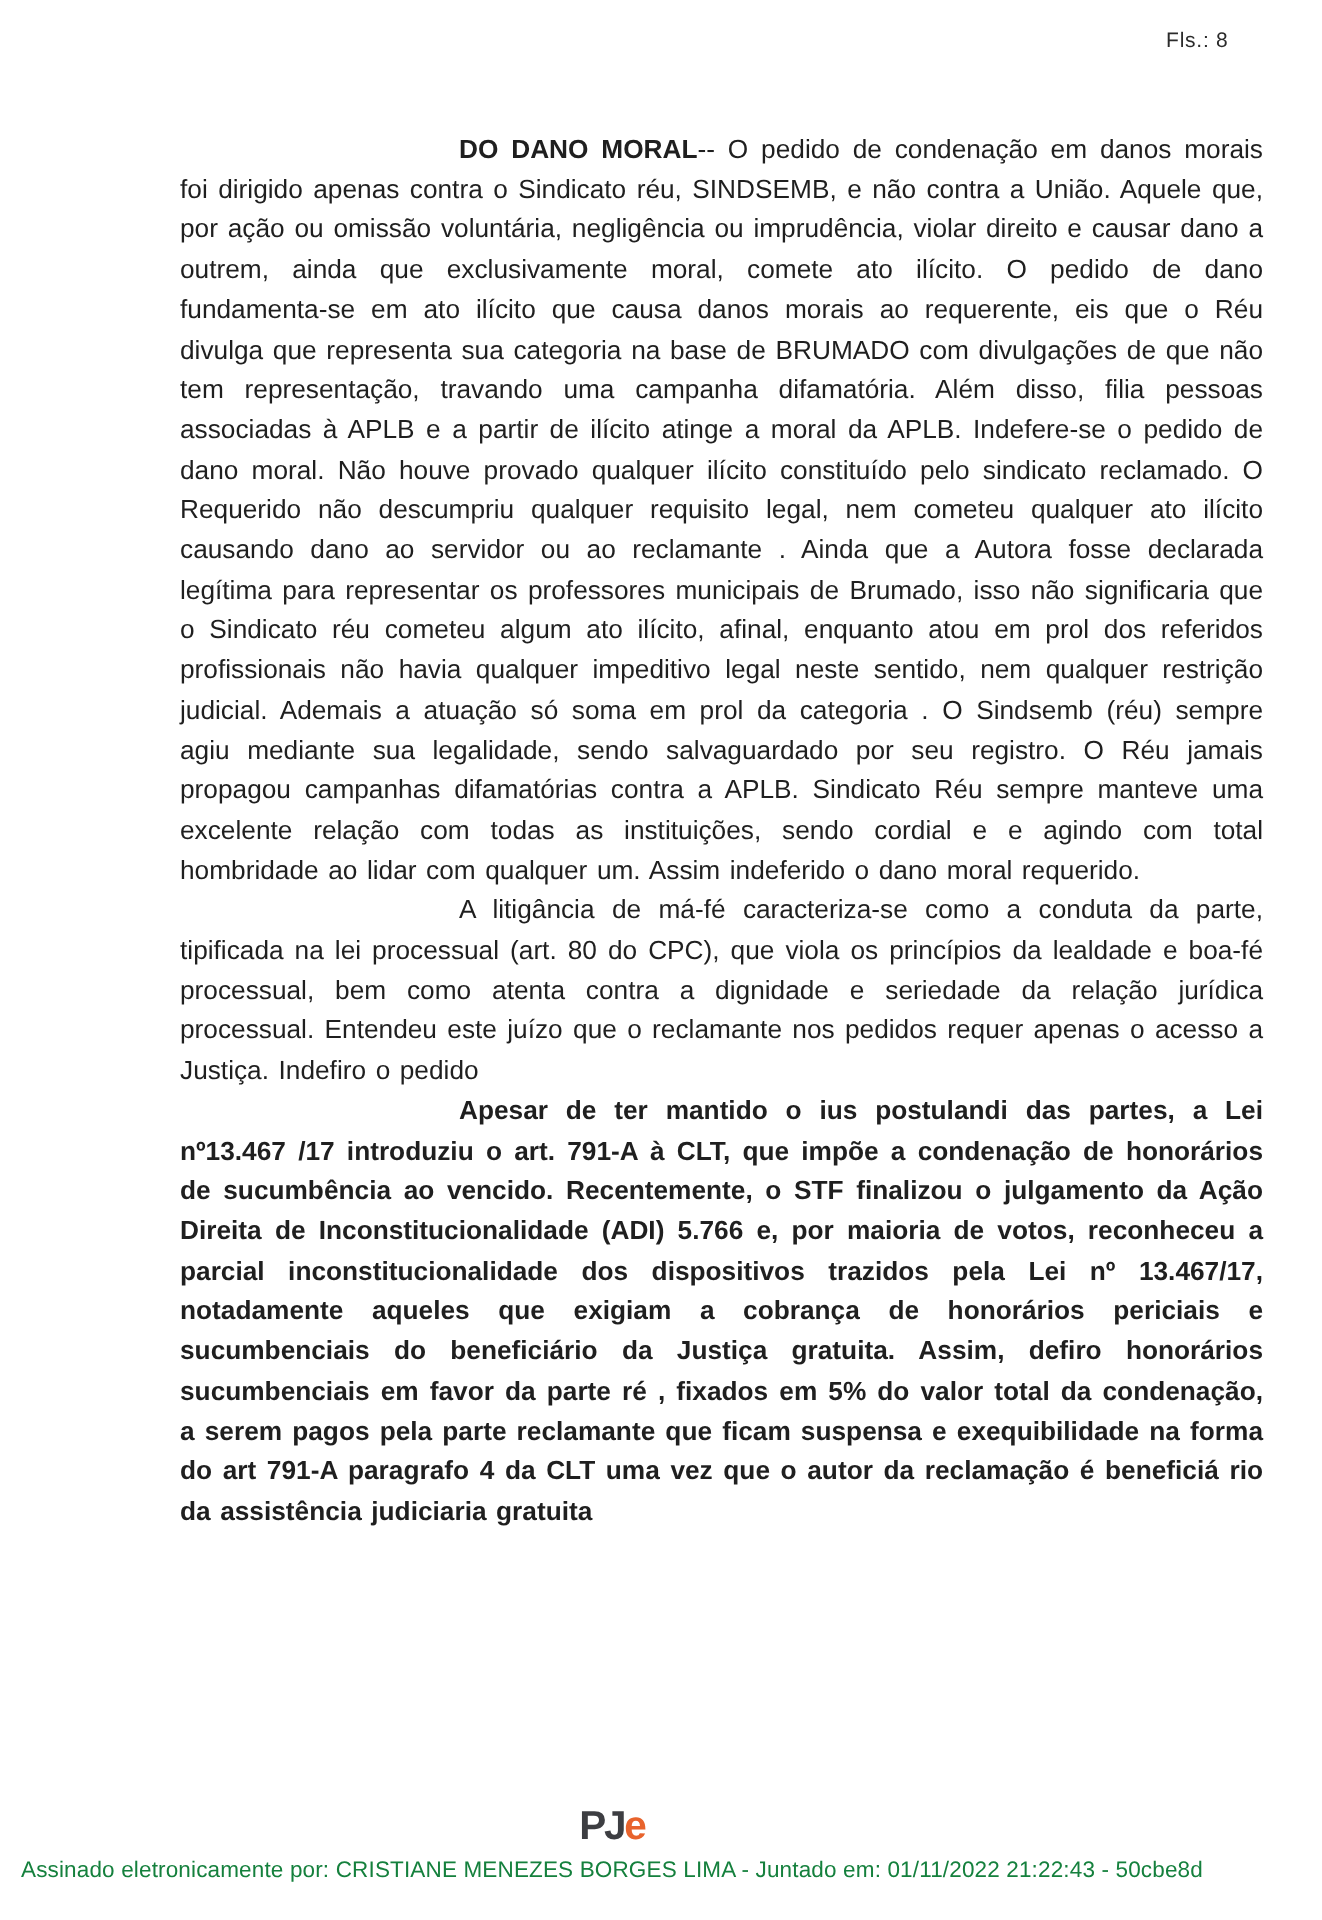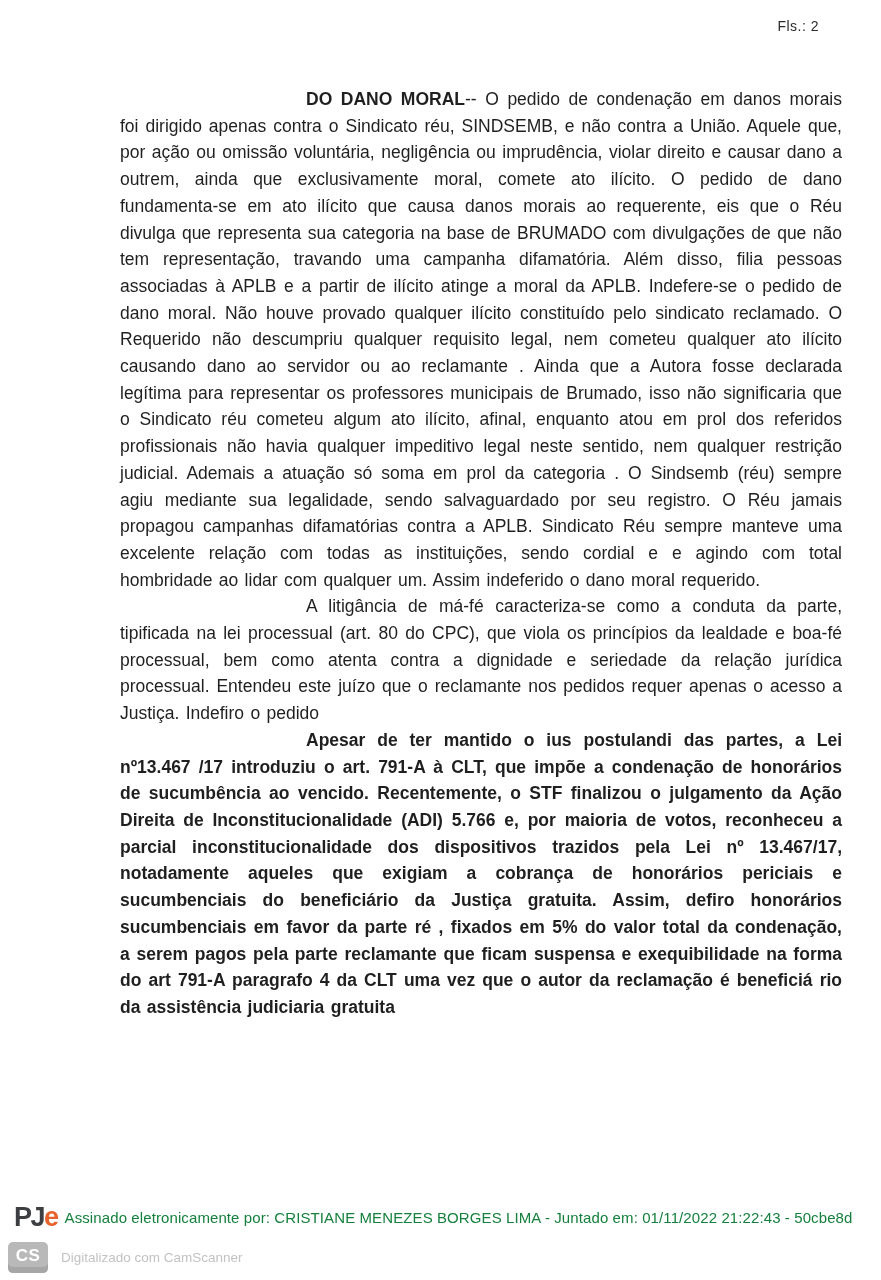--- a/index.html
+++ b/index.html
@@ -61,20 +61,21 @@
     display: inline-block;
   }
   .block { display: block; font-weight: bold; }
   .pje-footer {
     position: absolute;
     left: 14px;
     top: 1204px;
     display: flex;
     align-items: center;
     gap: 7px;
+    flex-direction: column;
   }
   .pje-logo {
     font-weight: bold;
     font-size: 27px;
     line-height: 27px;
     letter-spacing: -1.5px;
   }
   .pje-dark { color: #3d3e42; }
   .pje-orange { color: #e8632c; }
   .sig-text {
@@ -111,39 +112,33 @@
   .cs-label {
     font-size: 13.5px;
     color: #c2c2c2;
   }
 </style>
 </head>
 <body>
 
 <div class="page">
 
-  <div class="folio">Fls.: 2</div>
+  <div class="folio">Fls.: 8</div>
 
   <div class="content">
 
     <p class="para indent"><span class="bold">DO DANO MORAL</span><span>-- O pedido de condenação em danos morais foi dirigido apenas contra o Sindicato réu, SINDSEMB, e não contra a União. Aquele que, por ação ou omissão voluntária, negligência ou imprudência, violar direito e causar dano a outrem, ainda que exclusivamente moral, comete ato ilícito. O pedido de dano fundamenta-se em ato ilícito que causa danos morais ao requerente, eis que o Réu divulga que representa sua categoria na base de BRUMADO com divulgações de que não tem representação, travando uma campanha difamatória. Além disso, filia pessoas associadas à APLB e a partir de ilícito atinge a moral da APLB. Indefere-se o pedido de dano moral. Não houve provado qualquer ilícito constituído pelo sindicato reclamado. O Requerido não descumpriu qualquer requisito legal, nem cometeu qualquer ato ilícito causando dano ao servidor ou ao reclamante . Ainda que a Autora fosse declarada legítima para representar os professores municipais de Brumado, isso não significaria que o Sindicato réu cometeu algum ato ilícito, afinal, enquanto atou em prol dos referidos profissionais não havia qualquer impeditivo legal neste sentido, nem qualquer restrição judicial. Ademais a atuação só soma em prol da categoria . O Sindsemb (réu) sempre agiu mediante sua legalidade, sendo salvaguardado por seu registro. O Réu jamais propagou campanhas difamatórias contra a APLB. Sindicato Réu sempre manteve uma excelente relação com todas as instituições, sendo cordial e e agindo com total hombridade ao lidar com qualquer um. Assim indeferido o dano moral requerido.</span></p>
 
 
     <p class="para indent">A litigância de má-fé caracteriza-se como a conduta da parte, tipificada na lei processual (art. 80 do CPC), que viola os princípios da lealdade e boa-fé processual, bem como atenta contra a dignidade e seriedade da relação jurídica processual. Entendeu este juízo que o reclamante nos pedidos requer apenas o acesso a Justiça. Indefiro o pedido</p>
 
 
     <p class="para indent block">Apesar de ter mantido o ius postulandi das partes, a Lei nº13.467 /17 introduziu o art. 791-A à CLT, que impõe a condenação de honorários de sucumbência ao vencido. Recentemente, o STF finalizou o julgamento da Ação Direita de Inconstitucionalidade (ADI) 5.766 e, por maioria de votos, reconheceu a parcial inconstitucionalidade dos dispositivos trazidos pela Lei nº 13.467/17, notadamente aqueles que exigiam a cobrança de honorários periciais e sucumbenciais do beneficiário da Justiça gratuita. Assim, defiro honorários sucumbenciais em favor da parte ré , fixados em 5% do valor total da condenação, a serem pagos pela parte reclamante que ficam suspensa e exequibilidade na forma do art 791-A paragrafo 4 da CLT uma vez que o autor da reclamação é beneficiá rio da assistência judiciaria gratuita</p>
 
   </div>
 
   <div class="pje-footer">
     <div class="pje-logo"><span class="pje-dark">PJ</span><span class="pje-orange">e</span></div>
     <span class="sig-text">Assinado eletronicamente por: CRISTIANE MENEZES BORGES LIMA - Juntado em: 01/11/2022 21:22:43 - 50cbe8d</span>
   </div>
 
-  <div class="cs-footer">
-    <div class="cs-badge">
-      <span>CS</span>
-    </div>
-    <span class="cs-label">Digitalizado com CamScanner</span>
-  </div>
 
 </div>
 
 </body></html>

